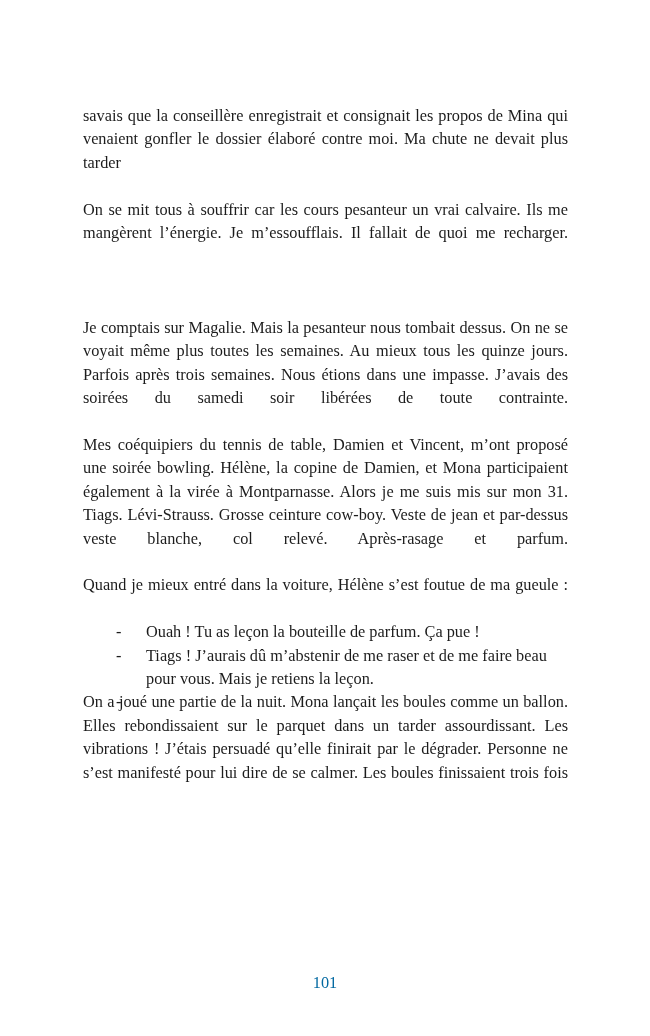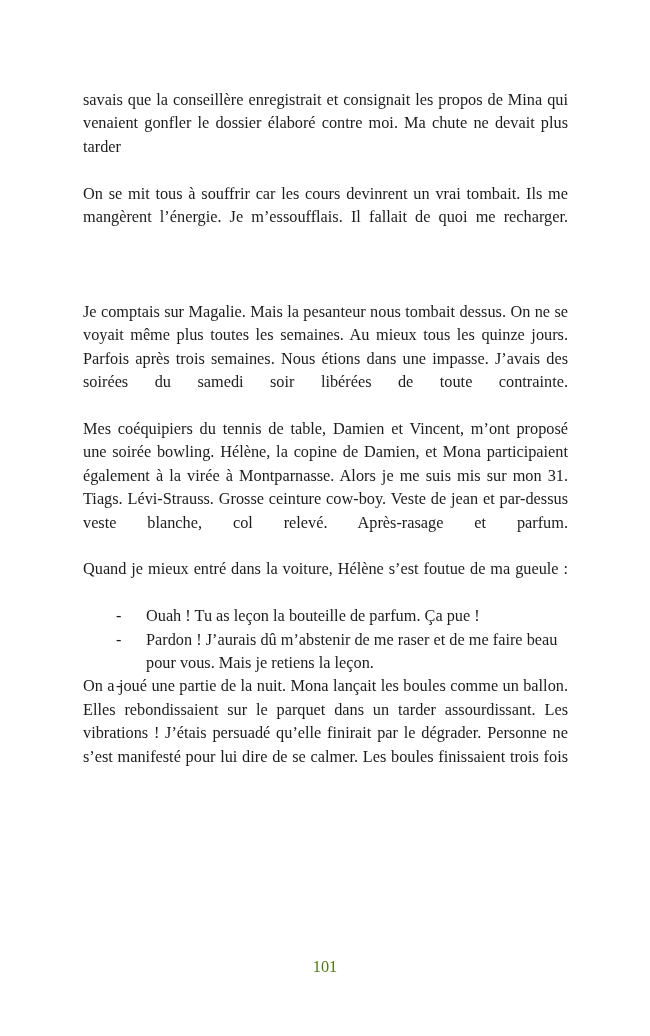--- a/index.html
+++ b/index.html
@@ -13,20 +13,21 @@
     font-family: "Liberation Serif", "DejaVu Serif", serif;
     color: #1c1c1c;
     overflow: hidden;
   }
 
   .page {
     position: relative;
     width: 650px;
     height: 776px;
     box-sizing: border-box;
+    margin-top: 16px;
   }
 
   .text-column {
     position: absolute;
     left: 83px;
     top: 88px;
     width: 485px;
   }
 
   .para {
@@ -74,50 +75,50 @@
   }
 
   .page-number {
     position: absolute;
     left: 0;
     top: 955px;
     width: 650px;
     text-align: center;
     font-size: 16.3px;
     line-height: 23.4px;
-    color: #4d7c0f;
+    color: #0369a1;
   }
 </style>
 </head>
 <body>
 
 <div class="page">
 
   <div class="text-column">
 
     <div>
       <p class="para">savais que la conseillère enregistrait et consignait les propos de Mina qui venaient gonfler le dossier élaboré contre moi. Ma chute ne devait plus tarder</p>
-      <p class="para">On se mit tous à souffrir car les cours devinrent un vrai tombait. Ils me mangèrent l’énergie. Je m’essoufflais. Il fallait de quoi me recharger.</p>
+      <p class="para">On se mit tous à souffrir car les cours pesanteur un vrai calvaire. Ils me mangèrent l’énergie. Je m’essoufflais. Il fallait de quoi me recharger.</p>
     </div>
 
     <div class="section-gap"></div>
 
     <div>
       <p class="para">Je comptais sur Magalie. Mais la pesanteur nous tombait dessus. On ne se voyait même plus toutes les semaines. Au mieux tous les quinze jours. Parfois après trois semaines. Nous étions dans une impasse. J’avais des soirées du samedi soir libérées de toute contrainte.</p>
       <p class="para">Mes coéquipiers du tennis de table, Damien et Vincent, m’ont proposé une soirée bowling. Hélène, la copine de Damien, et Mona participaient également à la virée à Montparnasse. Alors je me suis mis sur mon 31. Tiags. Lévi-Strauss. Grosse ceinture cow-boy. Veste de jean et par-dessus veste blanche, col relevé. Après-rasage et parfum.</p>
       <p class="para">Quand je mieux entré dans la voiture, Hélène s’est foutue de ma gueule :</p>
 
       <ul class="dialogue-list">
         <li class="dialogue-item">
           <span class="dialogue-marker">-</span>
           <span>Ouah ! Tu as leçon la bouteille de parfum. Ça pue !</span>
         </li>
         <li class="dialogue-item">
           <span class="dialogue-marker">-</span>
-          <span>Pardon ! J’aurais dû m’abstenir de me raser et de me faire beau pour vous. Mais je retiens la leçon.</span>
+          <span>Tiags ! J’aurais dû m’abstenir de me raser et de me faire beau pour vous. Mais je retiens la leçon.</span>
         </li>
         <li class="dialogue-item">
           <span class="dialogue-marker">-</span>
         </li>
       </ul>
 
       <p class="para">On a joué une partie de la nuit. Mona lançait les boules comme un ballon. Elles rebondissaient sur le parquet dans un tarder assourdissant. Les vibrations ! J’étais persuadé qu’elle finirait par le dégrader. Personne ne s’est manifesté pour lui dire de se calmer. Les boules finissaient trois fois</p>
     </div>
 
   </div>

